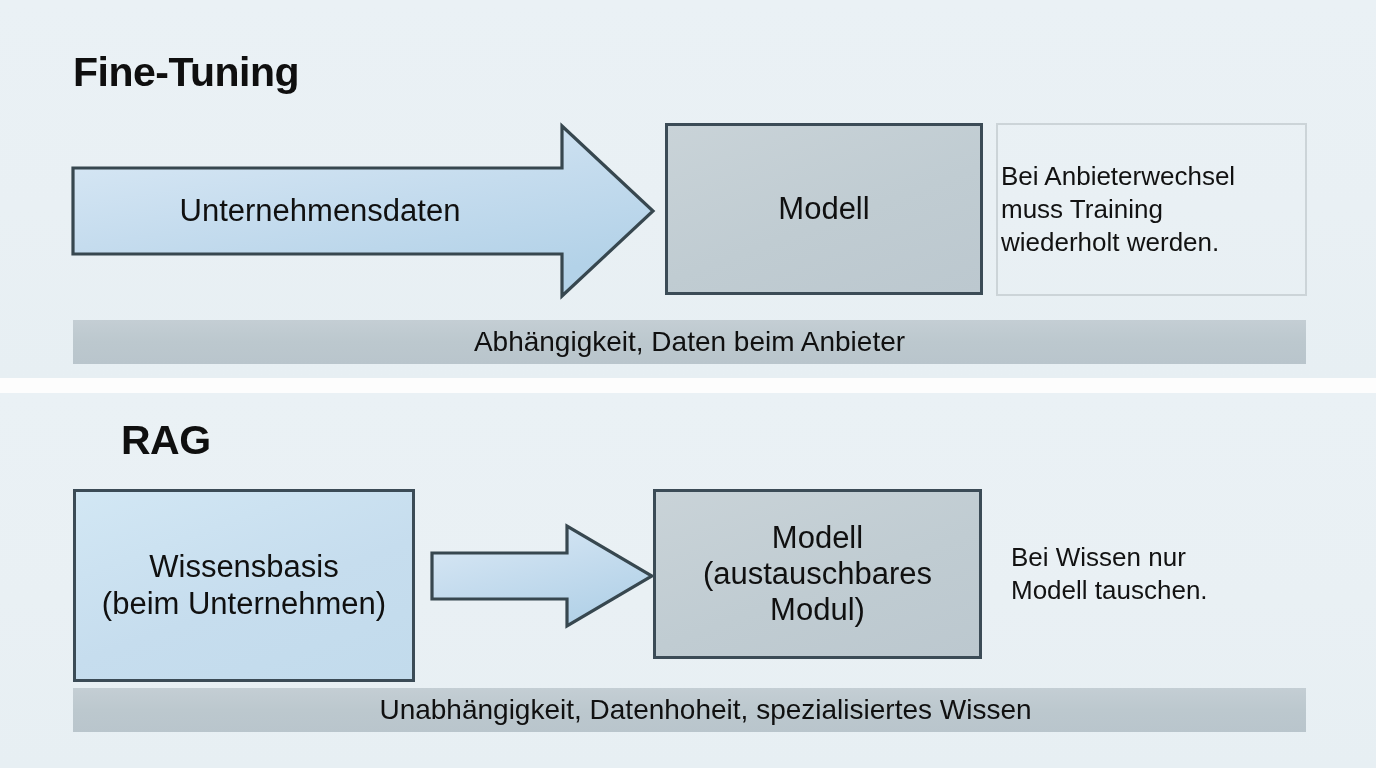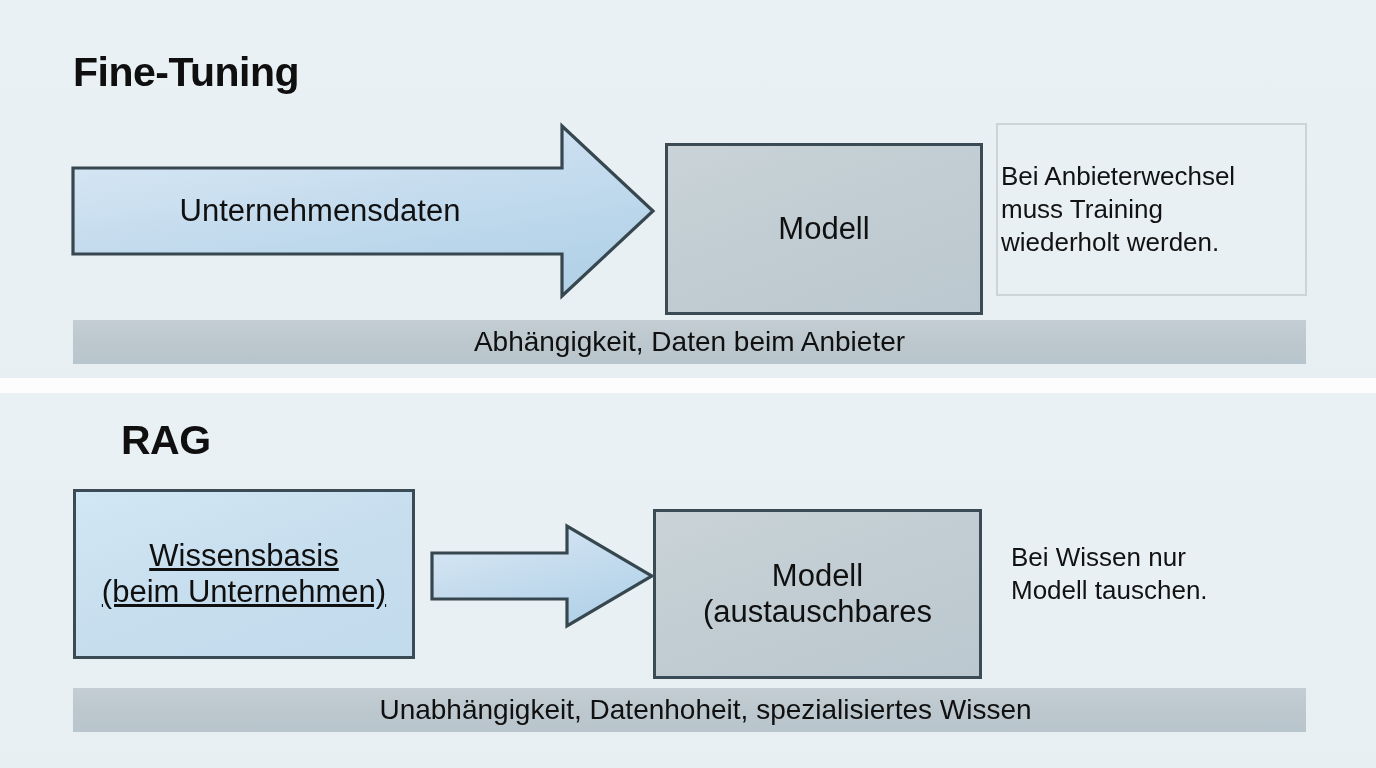--- a/index.html
+++ b/index.html
@@ -73,27 +73,26 @@
     align-items: center;
     justify-content: center;
     text-align: center;
     border: 3px solid #3b4b56;
     font-size: 31px;
     color: #101010;
     line-height: 1.17;
   }
   .box-model {
     background: linear-gradient(160deg, #c9d3d8 0%, #c0ccd2 55%, #bcc8cf 100%);
-    margin-top: 20px;
   }
   .box-knowledge {
     background: linear-gradient(160deg, #d2e7f4 0%, #c6ddee 55%, #c2dbec 100%);
   }
   #box-model-ft { left: 665px; top: 123px; width: 318px; height: 172px; }
-  #box-knowledge-rag { left: 73px; top: 489px; width: 342px; height: 170px; text-decoration: underline; }
+  #box-knowledge-rag { left: 73px; top: 489px; width: 342px; height: 193px; }
   #box-model-rag { left: 653px; top: 489px; width: 329px; height: 170px; }
 
   
   .note {
     position: absolute;
     box-sizing: border-box;
     display: flex;
     align-items: center;
     font-size: 26px;
     color: #121212;
@@ -193,20 +192,21 @@
         </linearGradient>
       </defs>
       <polygon points="2,31 137,31 137,4 222,54 137,104 137,77 2,77" fill="url(#gradArrowSmall)" stroke="#37474f" stroke-width="3.2" stroke-linejoin="miter"></polygon>
     </svg>
   </div>
 
   <div class="box box-model" id="box-model-rag">
     <div>
       <div>Modell</div>
       <div>(austauschbares</div>
+      <div>Modul)</div>
     </div>
   </div>
 
   <div class="note" id="note-rag">
     <div>
       <div>Bei Wissen nur</div>
       <div>Modell tauschen.</div>
     </div>
   </div>
 

